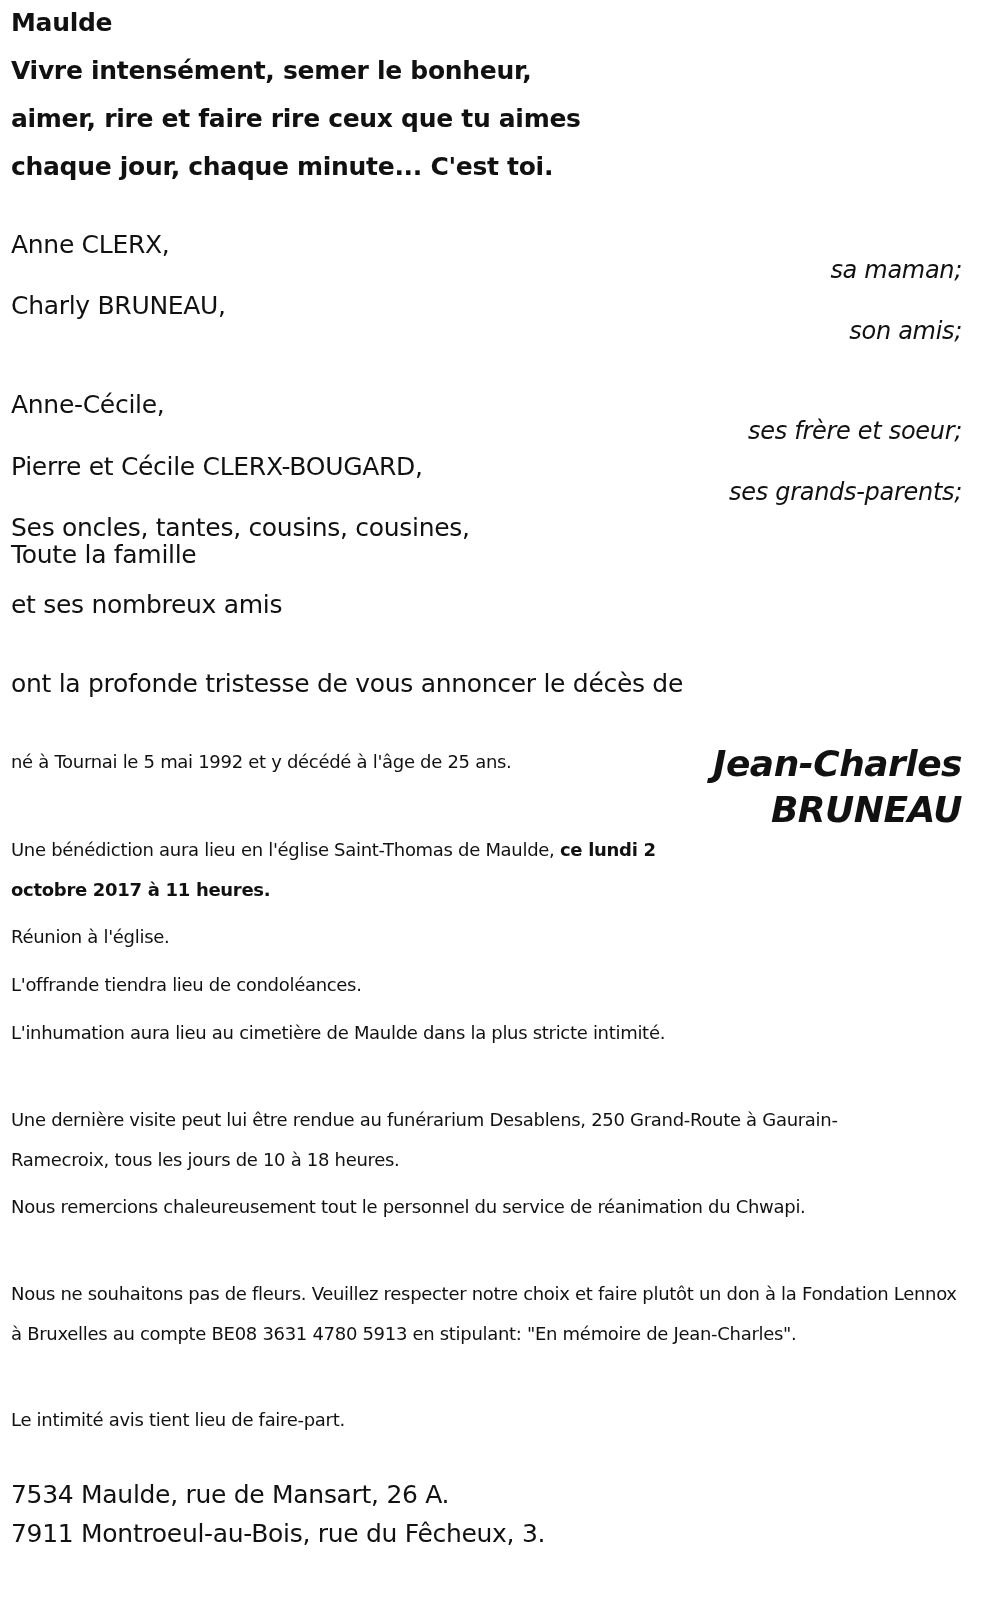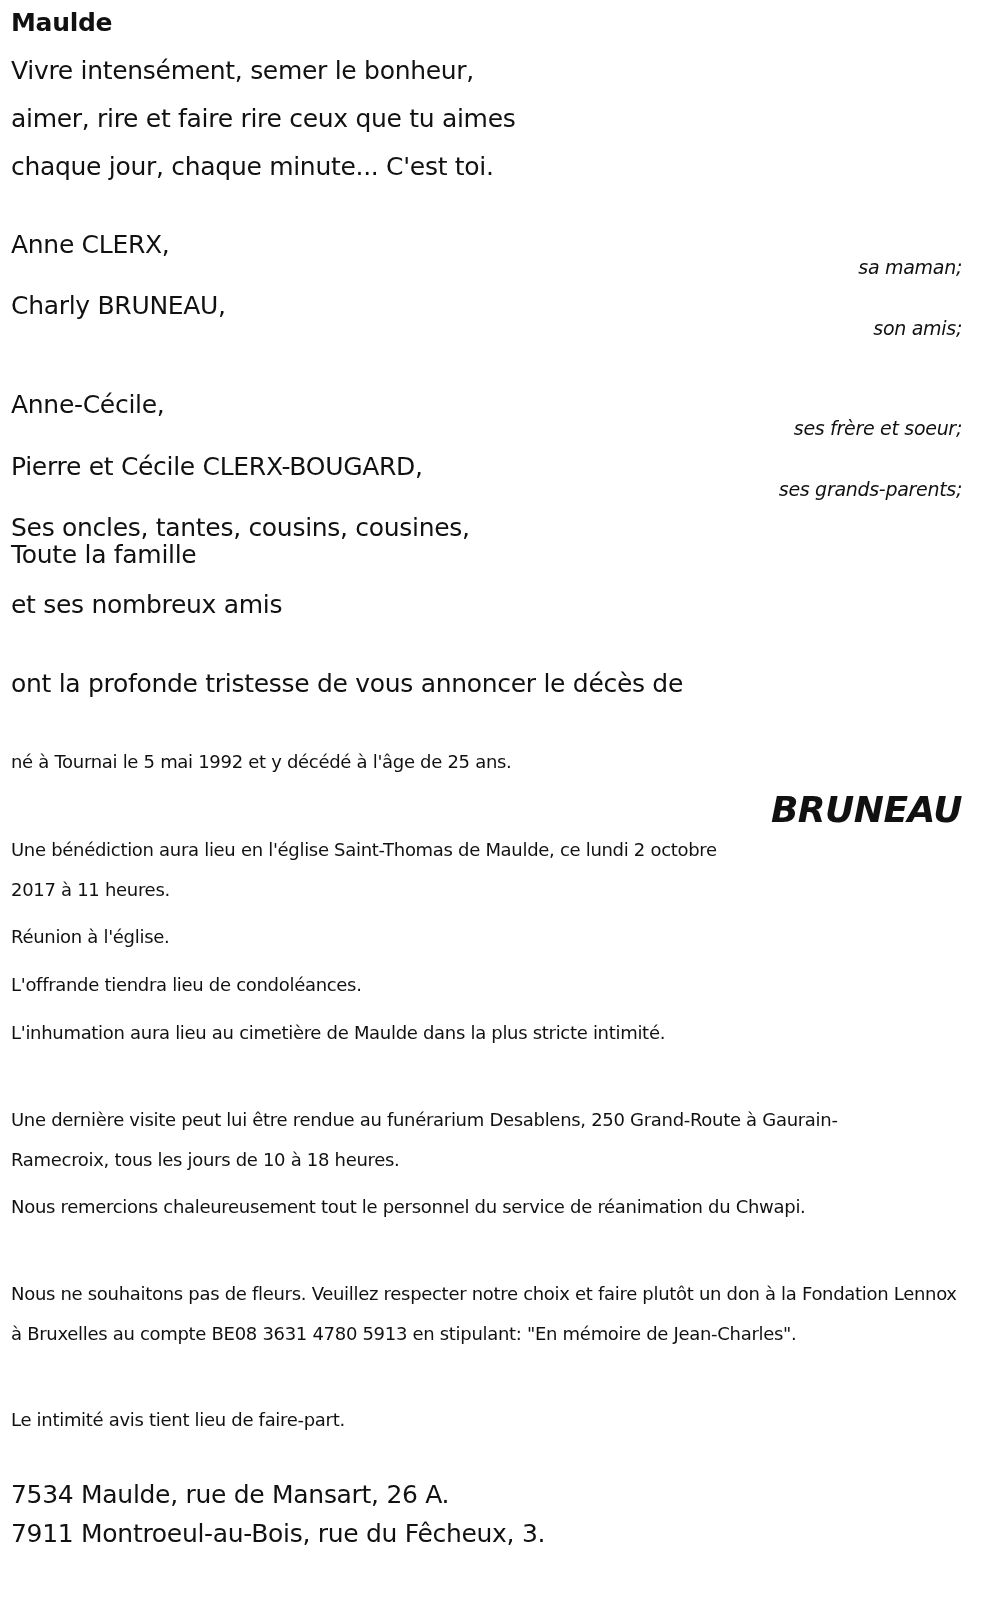--- a/index.html
+++ b/index.html
@@ -5,22 +5,22 @@
   html, body { margin: 0; padding: 0; background: #ffffff; }
   body {
     width: 1000px; height: 1616px; overflow: hidden;
     font-family: "DejaVu Sans", "Liberation Sans", sans-serif;
     color: #111111;
     font-size: 25px;
   }
   .page { position: relative; width: 1000px; height: 1616px; }
   .abs { position: absolute; white-space: nowrap; }
   .t { font-size: 25px; letter-spacing: -0.3px; }
-  .bold { font-weight: normal; }
-  .it { font-style: italic; font-size: 19px; letter-spacing: -0.3px; text-align: right; }
+  .bold { font-weight: bold; }
+  .it { font-style: italic; font-size: 24px; letter-spacing: -0.3px; text-align: right; }
   .rel { right: 38px; }
   .name { font-style: italic; font-weight: bold; font-size: 36px; text-align: right; right: 38px; line-height: 48px; letter-spacing: -0.5px; }
   .para { position: absolute; left: 11px; width: 900px; font-size: 18px; line-height: 40px; letter-spacing: -0.3px; white-space: normal; }
 </style>
 </head>
 <body>
 
 <div class="page">
 
   <div class="abs t" style="left:11px; top:8px;font-weight:bold;">Maulde</div>
@@ -40,20 +40,21 @@
 
   <div class="abs t" style="left:11px; top:452px;">Pierre et Cécile CLERX-BOUGARD,</div>
   <div class="abs it rel" style="top:478px;">ses grands-parents;</div>
 
   <div class="abs t" style="left:11px; top:513px;">Ses oncles, tantes, cousins, cousines,</div>
   <div class="abs t" style="left:11px; top:540px;">Toute la famille</div>
   <div class="abs t" style="left:11px; top:590px;">et ses nombreux amis</div>
 
   <div class="abs t" style="left:11px; top:669px;">ont la profonde tristesse de vous annoncer le décès de</div>
 
+  <div class="abs name" style="top:740px;">Jean-Charles</div>
   <div class="abs name" style="top:786px;">BRUNEAU</div>
 
   <div class="para" style="top:742px; width:690px;">né à Tournai le 5 mai 1992 et y décédé à l'âge de 25 ans.</div>
 
   <div class="para" style="top:830px; width:710px;">
     <span>Une bénédiction aura lieu en l'église Saint-Thomas de Maulde, </span><span class="bold">ce lundi 2 octobre 2017 à 11 heures.</span>
   </div>
 
   <div class="para" style="top:917px;">Réunion à l'église.</div>
   <div class="para" style="top:965px;">L'offrande tiendra lieu de condoléances.</div>

